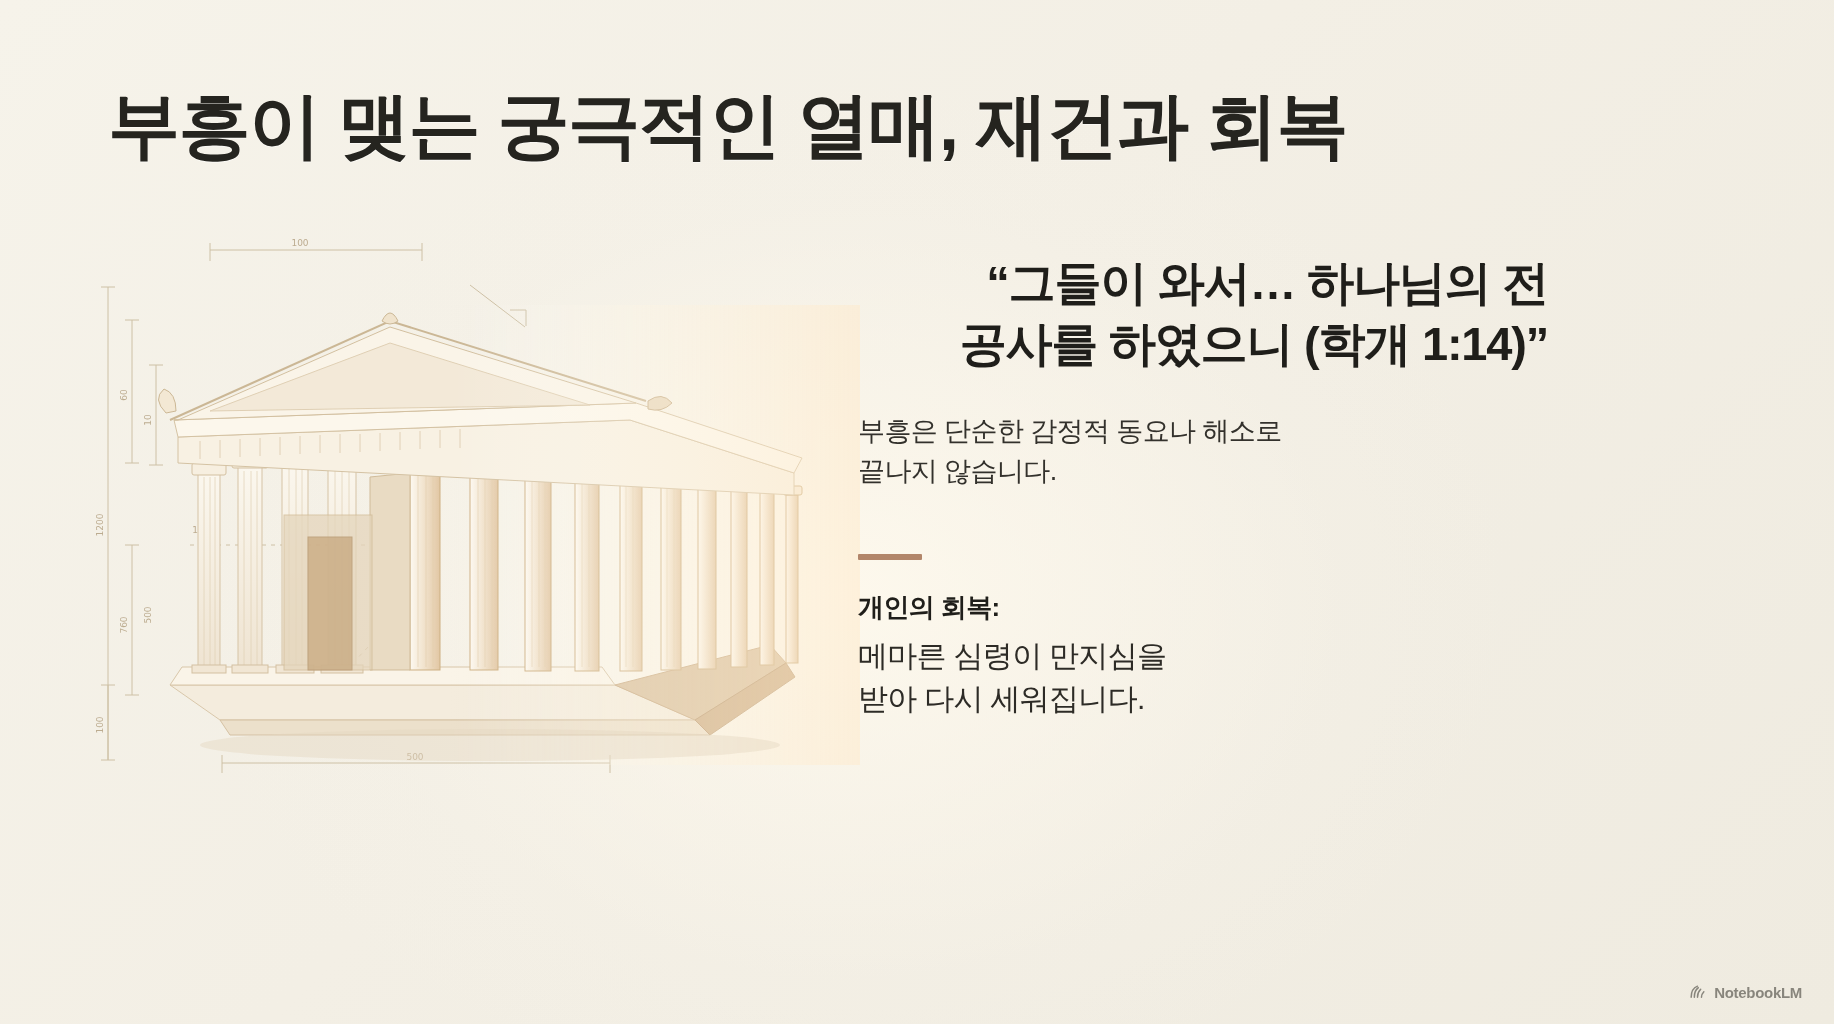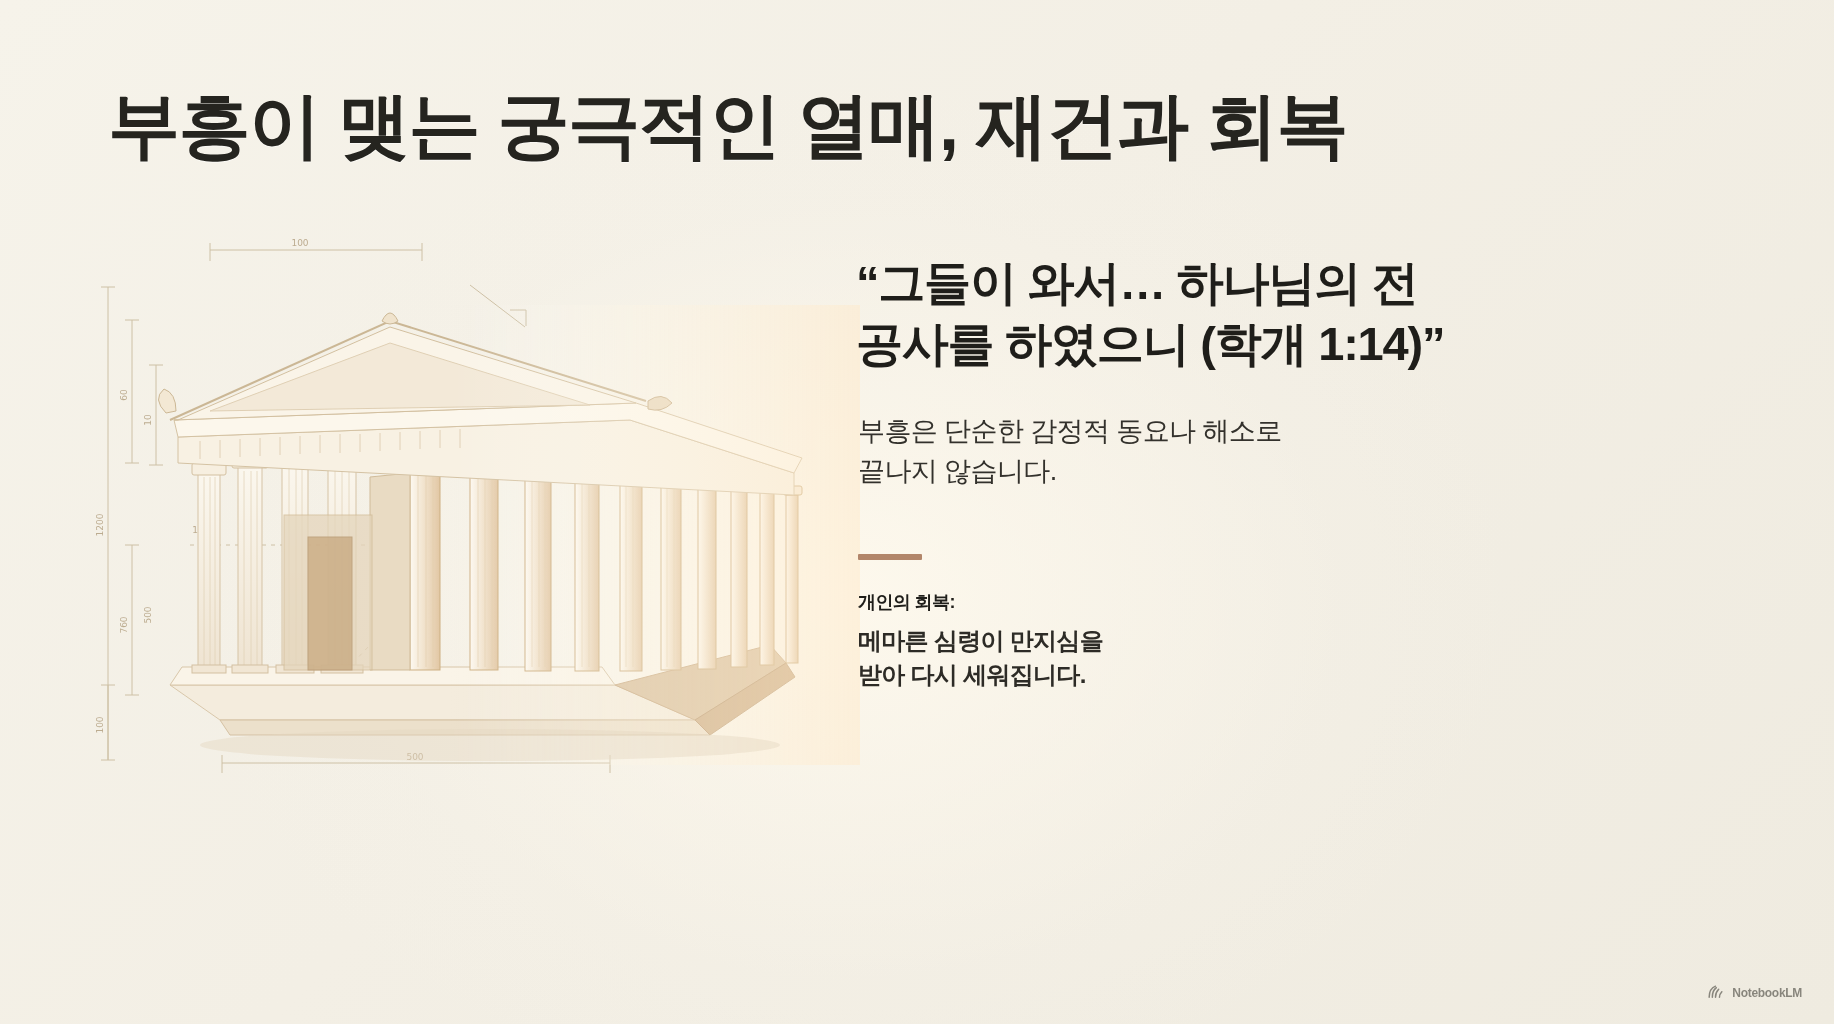--- a/index.html
+++ b/index.html
@@ -43,21 +43,21 @@
     left:848px; top:252px;
     width:700px;
   }
   .quote {
     font-size:47px;
     font-weight:700;
     line-height:1.30;
     color:#1f1e1a;
     letter-spacing:-1.2px;
     white-space:pre-line;
-    text-align:left;
+    text-align:right;
     padding-left:8px;
   }
   .lede {
     margin-top:38px;
     padding-left:10px;
     font-size:27px;
     line-height:1.48;
     color:#33312c;
     white-space:pre-line;
     letter-spacing:-0.6px;
@@ -70,46 +70,45 @@
     padding-left:10px;
   }
   .card { width:310px; }
   .card .rule {
     width:64px; height:6px;
     background:#b2866a;
     border-radius:1px;
     margin-bottom:30px;
   }
   .card .card-title {
-    font-size:18px;
+    font-size:26px;
     font-weight:700;
     color:#1f1e1a;
     margin-bottom:10px;
     letter-spacing:-0.6px;
   }
   .card .card-body {
-    font-size:24px;
+    font-size:30px;
     line-height:1.42;
     color:#2d2b26;
     white-space:pre-line;
     letter-spacing:-0.7px;
-    font-weight:bold;
   }
 
   
   .watermark {
     position:absolute;
     right:32px; bottom:22px;
     display:flex;
     align-items:center;
     gap:7px;
     opacity:0.62;
   }
   .watermark .wm-label {
-    font-size:12px;
+    font-size:15px;
     font-weight:700;
     color:#4a4840;
     letter-spacing:-0.3px;
   }
   .watermark svg { display:block; }
 </style>
 </head>
 <body>
 
 <div class="slide">

